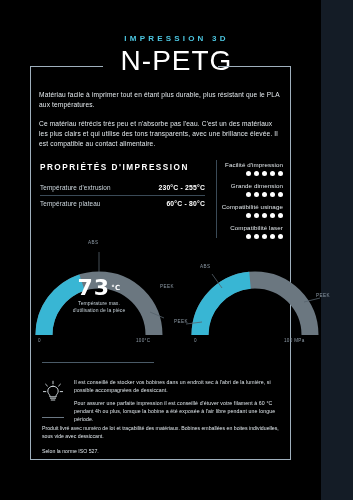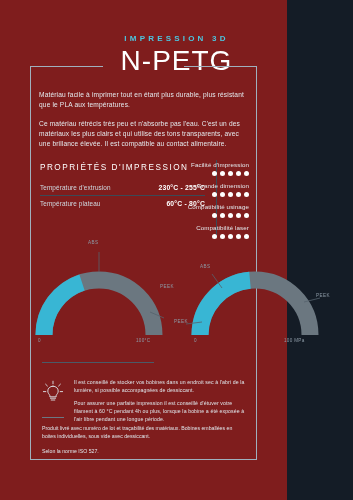--- a/index.html
+++ b/index.html
@@ -3,21 +3,21 @@
 <meta charset="utf-8">
 <style>
   html,body{margin:0;padding:0;}
   body{
     width:353px;height:500px;overflow:hidden;
     background:#141c26;
     font-family:"Liberation Sans", sans-serif;
     color:#ffffff;
     -webkit-font-smoothing:antialiased;
   }
-  .page{position:relative;width:287px;height:500px;box-sizing:border-box;background:#7f1d1d;padding-left:32px;}
+  .page{position:relative;width:321px;height:500px;box-sizing:border-box;background:#000000;padding-left:32px;}
 
   
   .kicker{
     position:absolute;top:34px;left:0;width:353px;text-align:center;
     font-size:8px;letter-spacing:3.2px;color:#4cc6e0;font-weight:700;
   }
   .title{
     position:absolute;top:44px;left:0;width:353px;text-align:center;
     font-size:28px;letter-spacing:1px;font-weight:400;color:#ffffff;
     line-height:34px;
@@ -39,21 +39,21 @@
   .intro{
     position:absolute;left:39px;right:39px;top:90px;
     font-size:6.6px;line-height:10px;color:#e4eaee;letter-spacing:.15px;
   }
   .intro p{margin:0 0 9px 0;}
   .intro p:last-child{margin-bottom:0;}
 
   
   .props{position:absolute;left:40px;top:163px;width:165px;}
   .props-title{
-    font-size:8.2px;letter-spacing:1.5px;color:#ffffff;margin-bottom:8px;font-weight:400;
+    font-size:8.2px;letter-spacing:1.5px;color:#ffffff;margin-bottom:8px;font-weight:700;
   }
   .prop-row{
     display:flex;justify-content:space-between;align-items:baseline;
     padding:4px 0 4px 0;border-bottom:1px solid #3a4a57;
   }
   .prop-row:last-child{border-bottom:none;}
   .prop-label{font-size:6.4px;color:#cfd9e0;letter-spacing:.1px;}
   .prop-value{font-size:6.8px;color:#ffffff;font-weight:700;letter-spacing:.2px;}
 
   
@@ -153,20 +153,27 @@
 
     <div class="gauge left">
       <svg width="150" height="105" viewBox="0 0 150 105">
         <path d="M 20 95 A 55 55 0 1 1 130 95" fill="none" stroke="#6b7780" stroke-width="17"></path>
         <path id="arc-l" d="M 20 95 A 55 55 0 0 1 58 42.5" fill="none" stroke="#38b6d4" stroke-width="17"></path>
         <line x1="75" y1="32" x2="75" y2="12" stroke="#56626c" stroke-width="0.8"></line>
         <line x1="126" y1="72" x2="140" y2="78" stroke="#56626c" stroke-width="0.8"></line>
       </svg>
       <div class="g-tick" style="left:64px;top:0px;">ABS</div>
       <div class="g-tick" style="left:136px;top:44px;">PEEK</div>
+      <div class="g-center">
+        <div class="g-val"><span>73</span><span class="g-unit inline">°C</span></div>
+        <div class="g-sub">
+          <span>Température max.</span><br>
+          <span>d'utilisation de la pièce</span>
+        </div>
+      </div>
       <div class="g-min" style="left:14px;">0</div>
       <div class="g-max" style="left:112px;">100°C</div>
     </div>
 
     <div class="gauge right">
       <svg width="150" height="105" viewBox="0 0 150 105">
         <path d="M 20 95 A 55 55 0 1 1 130 95" fill="none" stroke="#6b7780" stroke-width="17"></path>
         <path d="M 20 95 A 55 55 0 0 1 70 40.3" fill="none" stroke="#38b6d4" stroke-width="17"></path>
         <line x1="42" y1="48" x2="32" y2="34" stroke="#56626c" stroke-width="0.8"></line>
         <line x1="124" y1="62" x2="140" y2="58" stroke="#56626c" stroke-width="0.8"></line>

